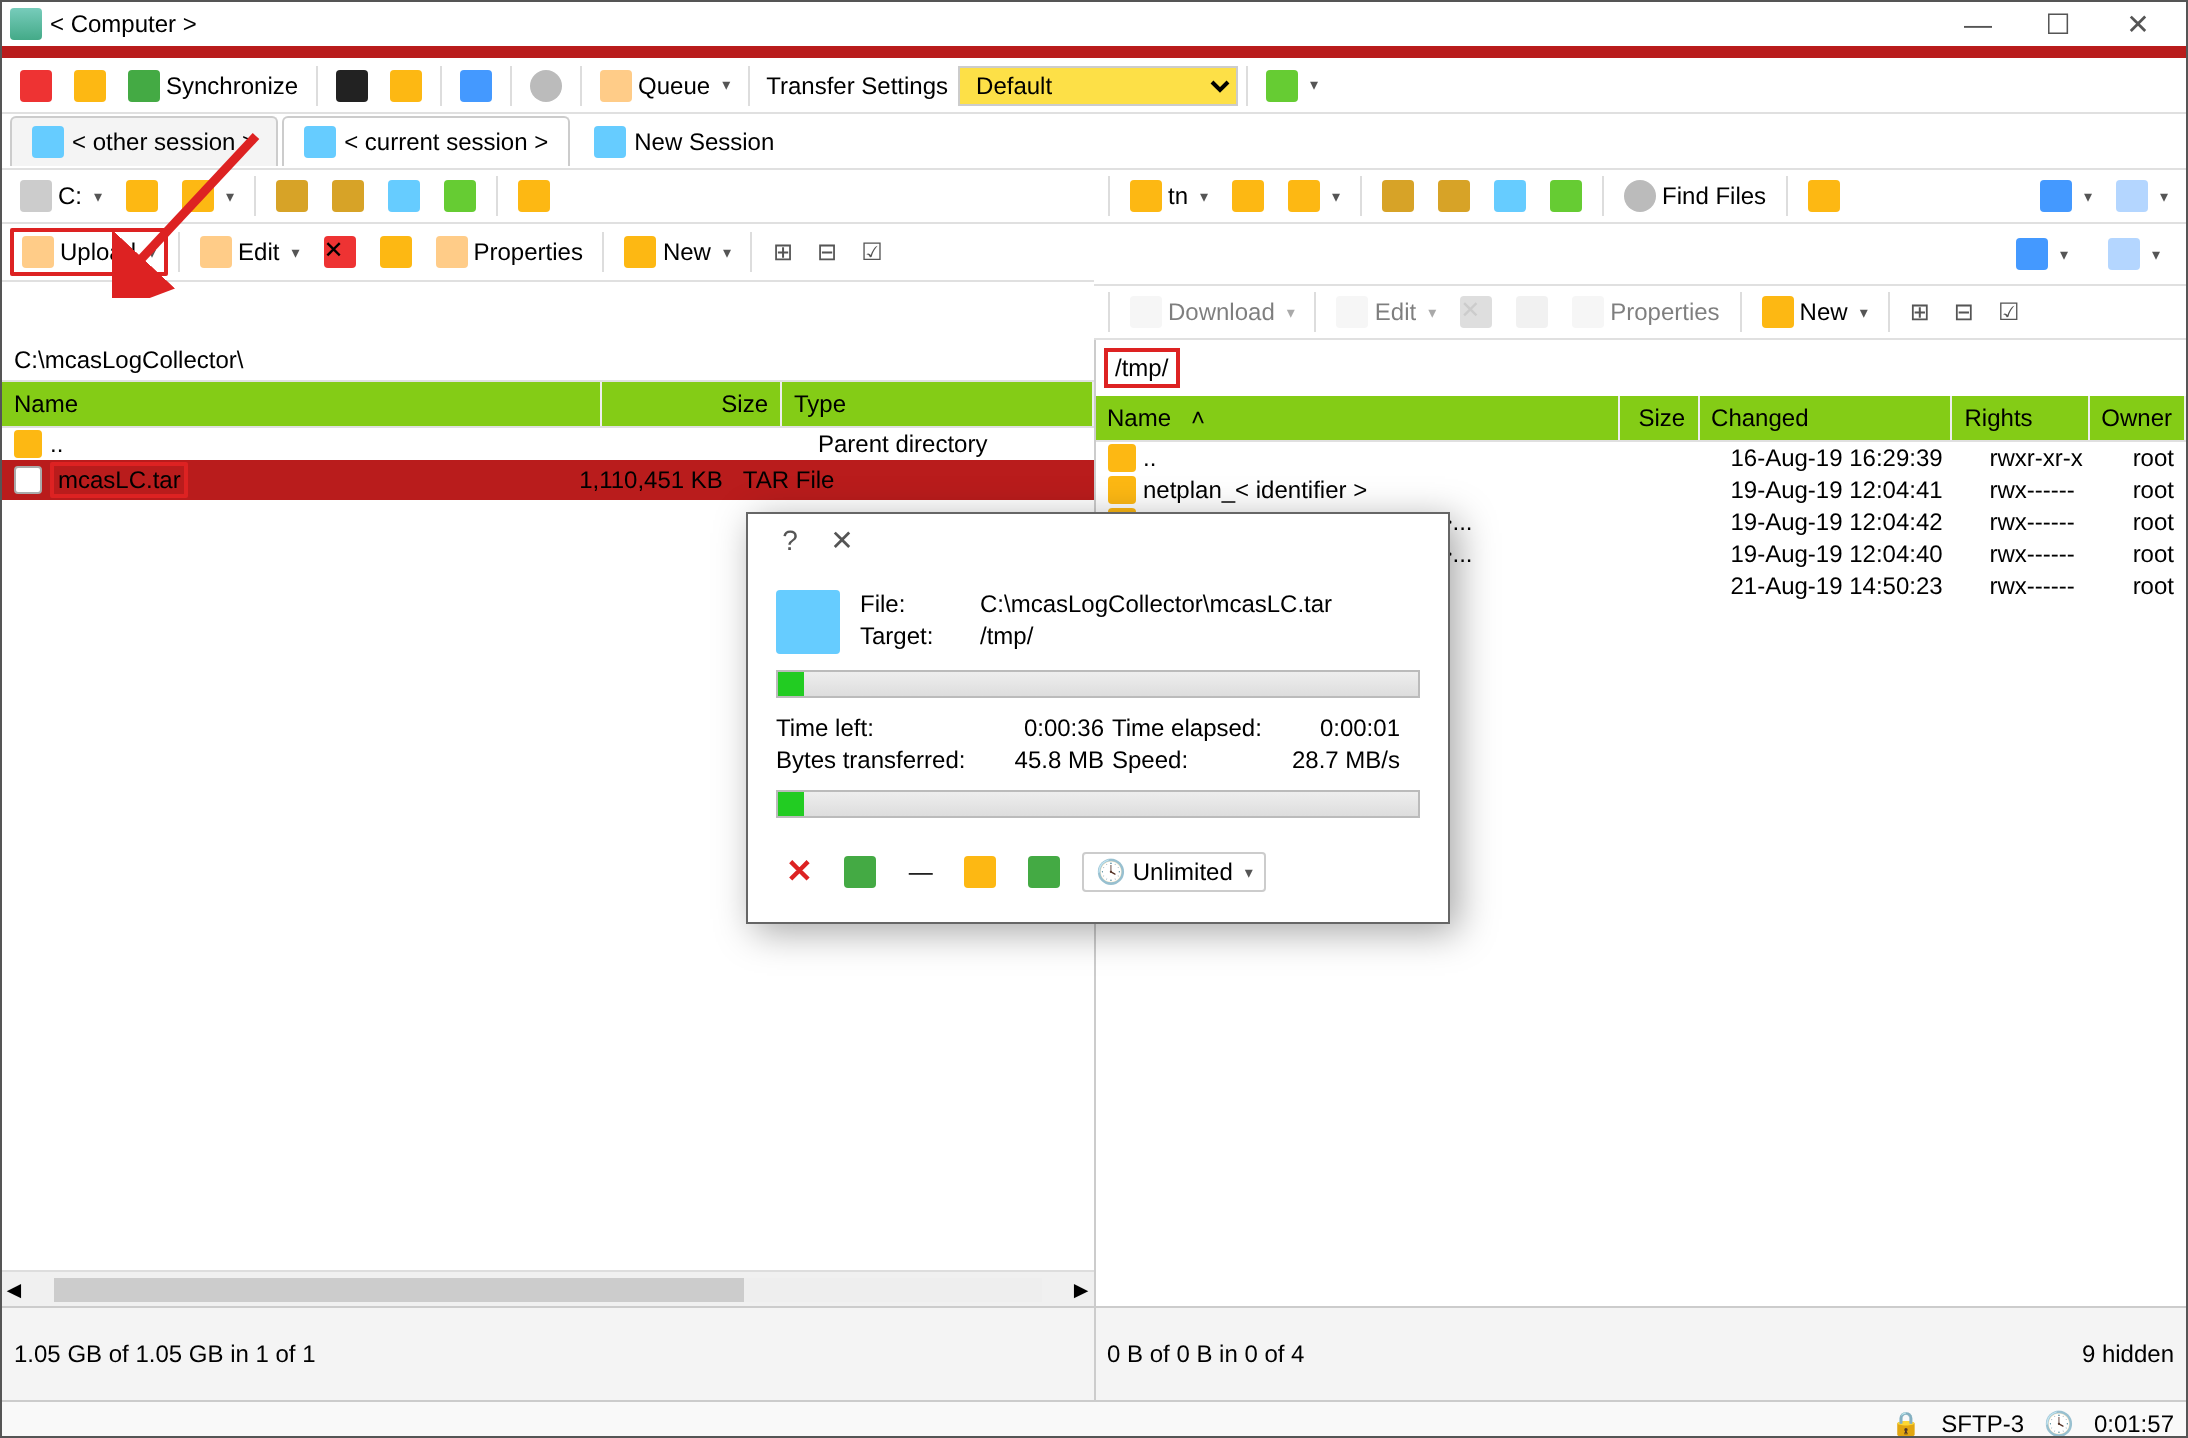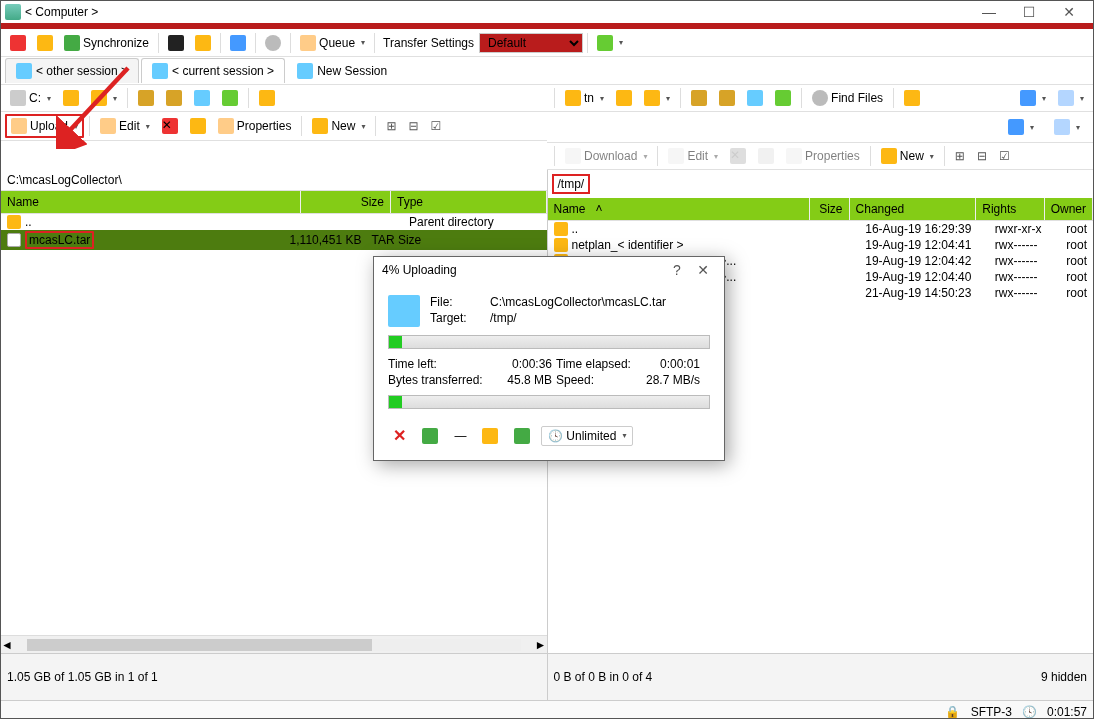--- a/index.html
+++ b/index.html
@@ -34,21 +34,21 @@
 
 .panels { display: flex; height: 530px; }
 .panel { flex: 1; display: flex; flex-direction: column; border-right: 1px solid #ccc; min-width: 0; }
 .panel:last-child { border-right: none; }
 .pathbar { padding: 3px 6px; border-bottom: 1px solid #e0e0e0; background: #fff; }
 .pathbar.hl { border: 2px solid #d22; display: inline-block; padding: 1px 4px; margin: 2px; }
 .colheader { display: flex; border-bottom: 1px solid #e0e0e0; background: #84cc16; font-size: 12px; }
 .colheader > div { padding: 4px 6px; border-right: 1px solid #eee; }
 .filelist { flex: 1; overflow: auto; background: #fff; font-size: 12px; }
 .row { display: flex; align-items: center; padding: 1px 6px; gap: 4px; }
-.row.sel { background: #4d7c0f; }
+.row.sel { background: #b91c1c; justify-content: flex-end; }
 .row .icn { width: 14px; height: 14px; }
 .statusbar { display: flex; border-top: 1px solid #ccc; padding: 16px 6px; font-size: 12px; background: #f4f4f4; }
 .statusbar .seg { flex: 1; }
 .statusbar .seg.right { text-align: right; }
 
 .localbar, .remotebar { display: flex; align-items: center; gap: 2px; padding: 2px 4px; border-bottom: 1px solid #e0e0e0; }
 
 .actionbar { display: flex; align-items: center; gap: 2px; padding: 2px 4px; border-bottom: 1px solid #e0e0e0; }
 .hl-red { border: 2px solid #d22; border-radius: 1px; }
 
@@ -74,21 +74,21 @@
 
 .arrow-svg { width: 90px; height: 90px; position: absolute; top: 58px; left: 55px; z-index: 5; pointer-events: none; }
 
 .c-name-l { width: 300px; } .c-size-l { width: 90px; text-align: right; } .c-type-l { flex:1; }
 .c-name-r { width: 270px; } .c-size-r { width: 40px; text-align:right;} .c-chg-r { width: 130px;} .c-rights-r { width:70px;} .c-own-r { flex:1; }
 
 .smallplus::before { content:"⊞"; font-size:12px; color:#555;}
 .smallminus::before { content:"⊟"; font-size:12px; color:#555;}
 .smallcheck::before { content:"☑"; font-size:12px; color:#555;}
 
-select.tsettings { border:1px solid #ccc; padding:1px 4px; font-size:12px; background:#b91c1c; width:104px; }
+select.tsettings { border:1px solid #ccc; padding:1px 4px; font-size:12px; background:#fde047; width:140px; }
 </style>
 </head>
 <body>
 
 <div class="titlebar">
   <span class="app-icon"></span>
   <span class="title">&lt; Computer &gt;</span>
   <span class="winbtn">—</span>
   <span class="winbtn">☐</span>
   <span class="winbtn">✕</span>
@@ -311,21 +311,21 @@
         <span class="icn folderup"></span>
         <span class="c-name-l" style="width:286px;">..</span>
         <span class="c-size-l"></span>
         <span class="c-type-l">Parent directory</span>
       </div>
       <div class="row sel">
         <span class="icn file"></span>
         <span class="hl-red" style="padding:0 2px;"><span>mcasLC.tar</span></span>
         <span style="flex:1"></span>
         <span class="c-size-l">1,110,451 KB</span>
-        <span class="c-type-l" style="padding-left:6px;">TAR Size</span>
+        <span class="c-type-l" style="padding-left:6px;">TAR File</span>
       </div>
     </div>
     <div class="scroll-x">
         <span>◄</span>
         <div class="track">
           <div class="thumb"></div>
         </div>
         <span>►</span>
       </div>
     <div class="statusbar">
@@ -403,21 +403,20 @@
   <defs>
       <marker id="ah" markerWidth="10" markerHeight="10" refX="2" refY="5" orient="auto">
         <path d="M0,0 L10,5 L0,10 z" fill="#d22"></path>
       </marker>
     </defs>
   <line x1="80" y1="10" x2="10" y2="85" stroke="#d22" stroke-width="5" marker-end="url(#ah)"></line>
 </svg>
 
 <div class="dialog">
   <div class="dlg-title">
-    <span class="t">4% Uploading</span>
     <span class="hb">?</span>
     <span class="hb">✕</span>
   </div>
   <div class="dlg-body">
     <div style="display:flex; gap:10px;">
       <span class="icn" style="width:32px;height:32px;background:#6cf;"></span>
       <div style="flex:1;">
         <div class="dlg-row">
             <span class="lbl">File:</span>
             <span>C:\mcasLogCollector\mcasLC.tar</span>

